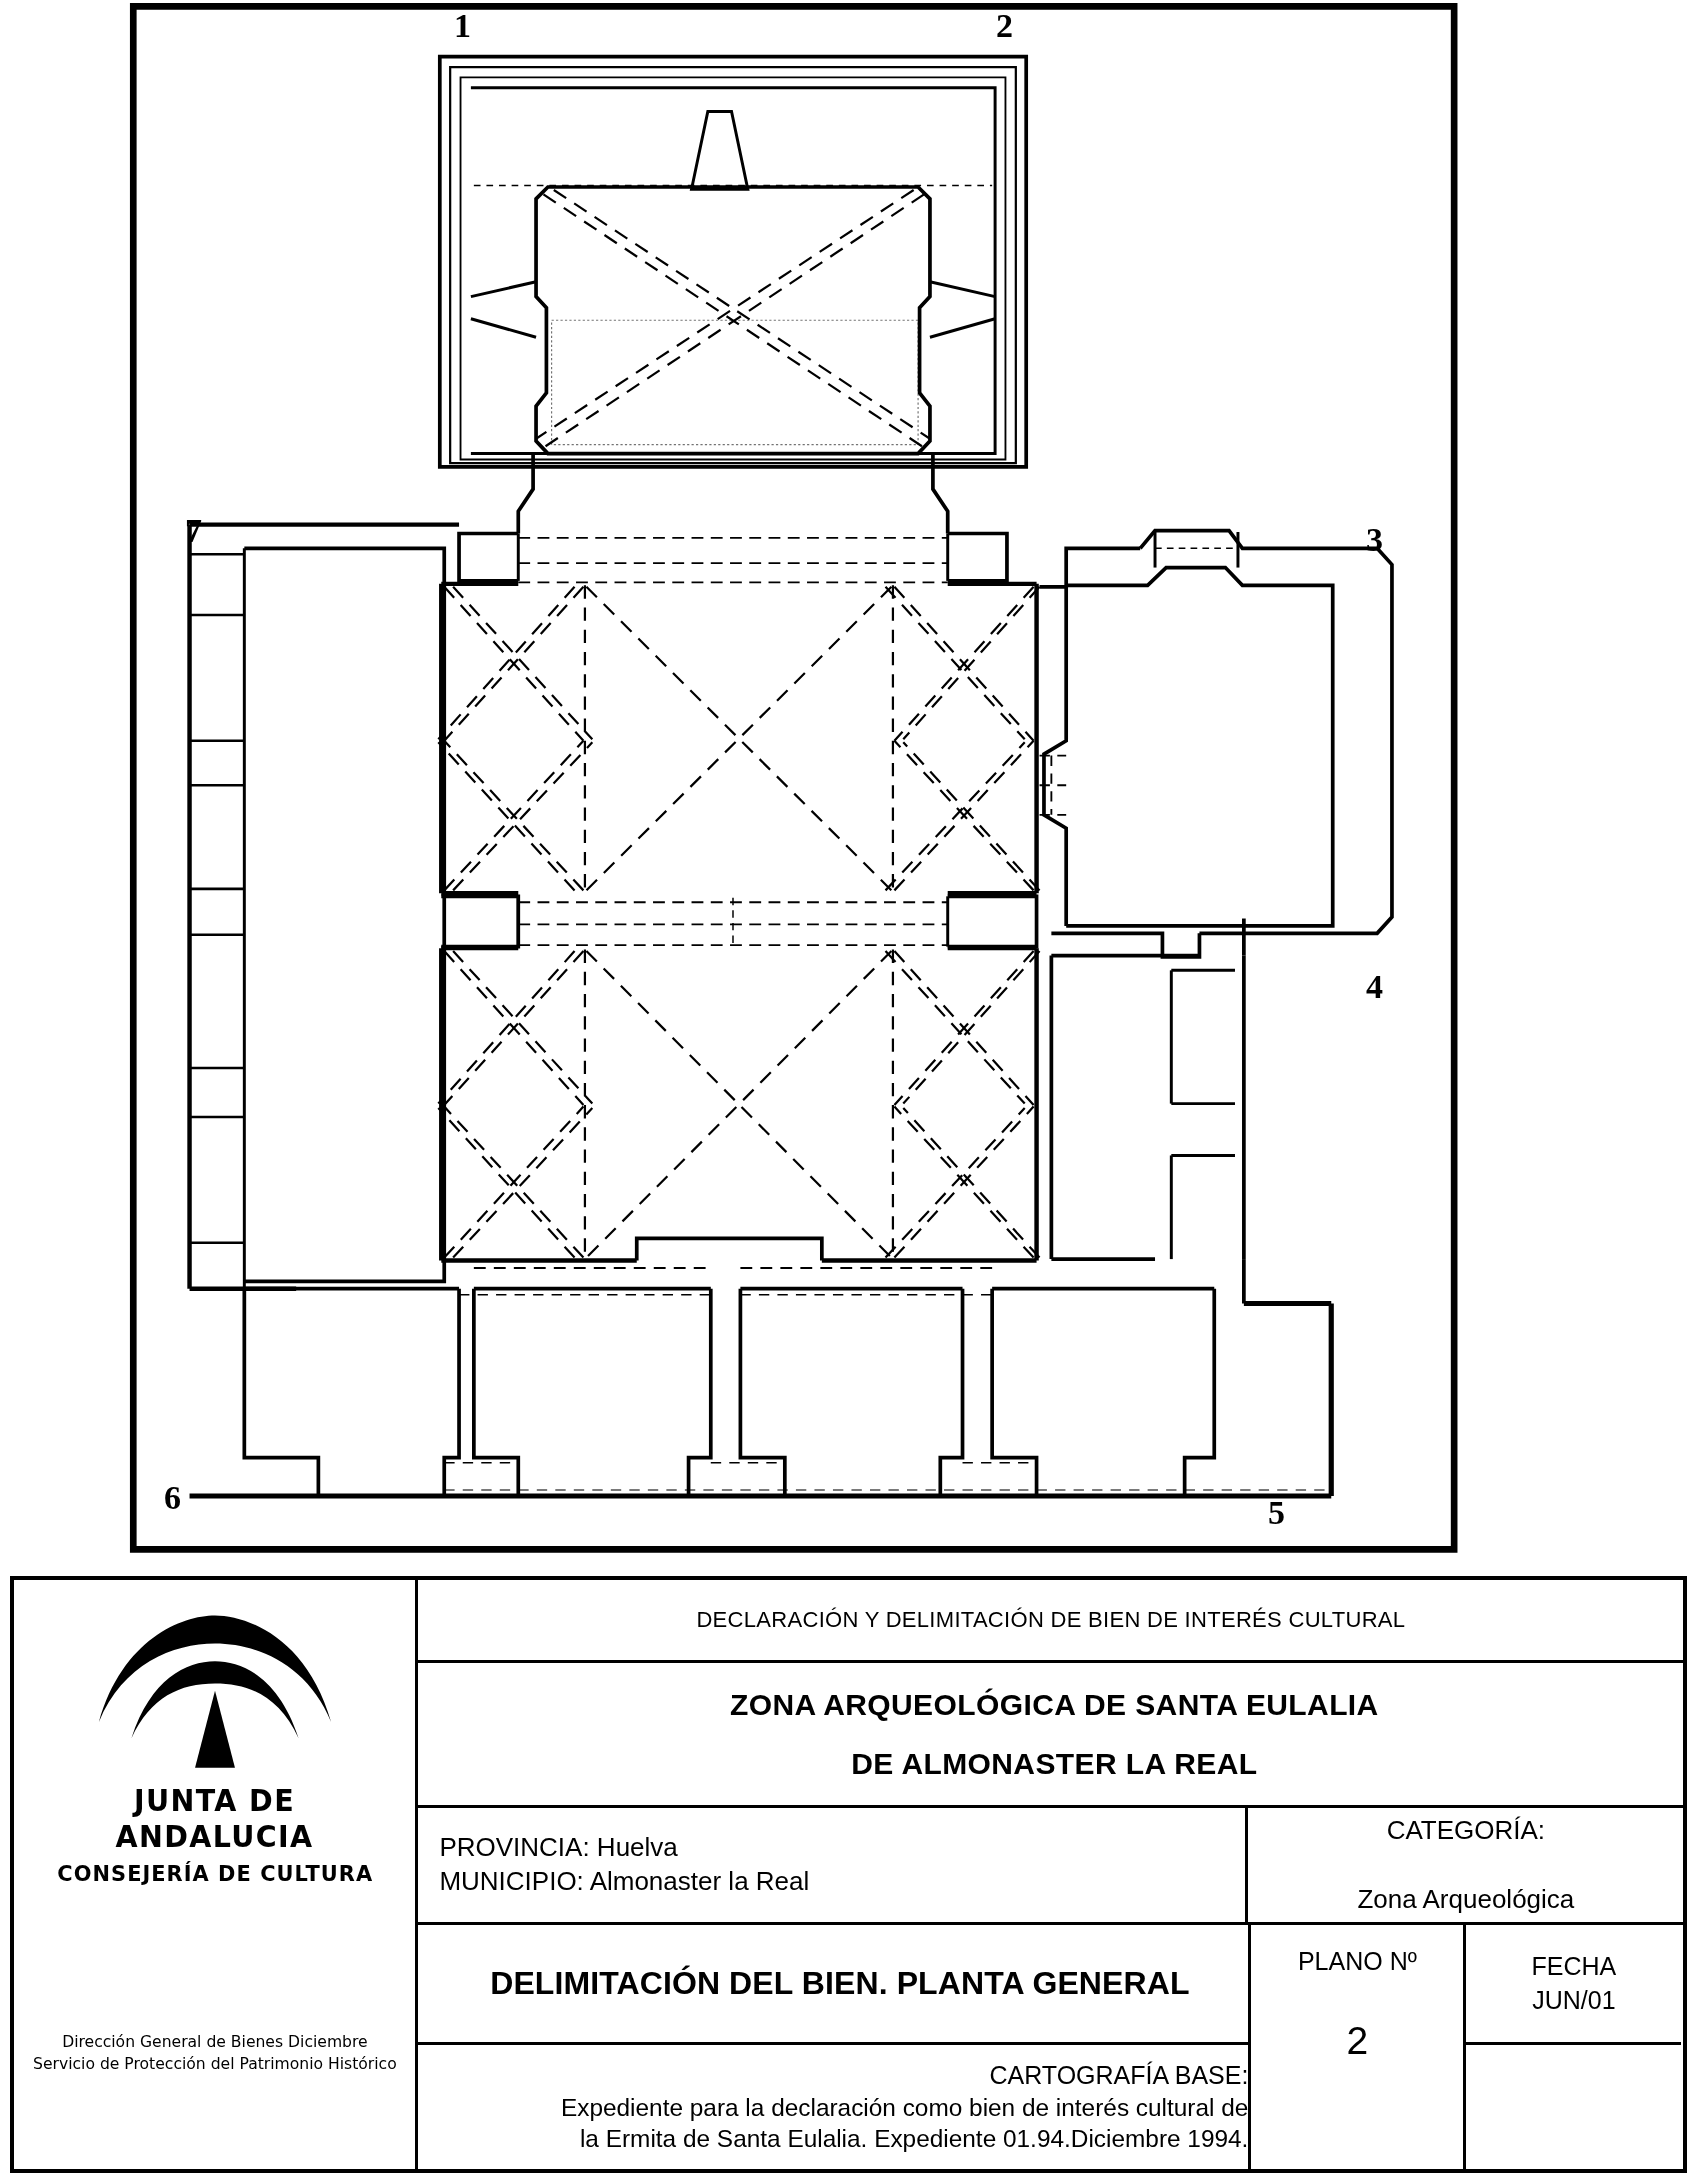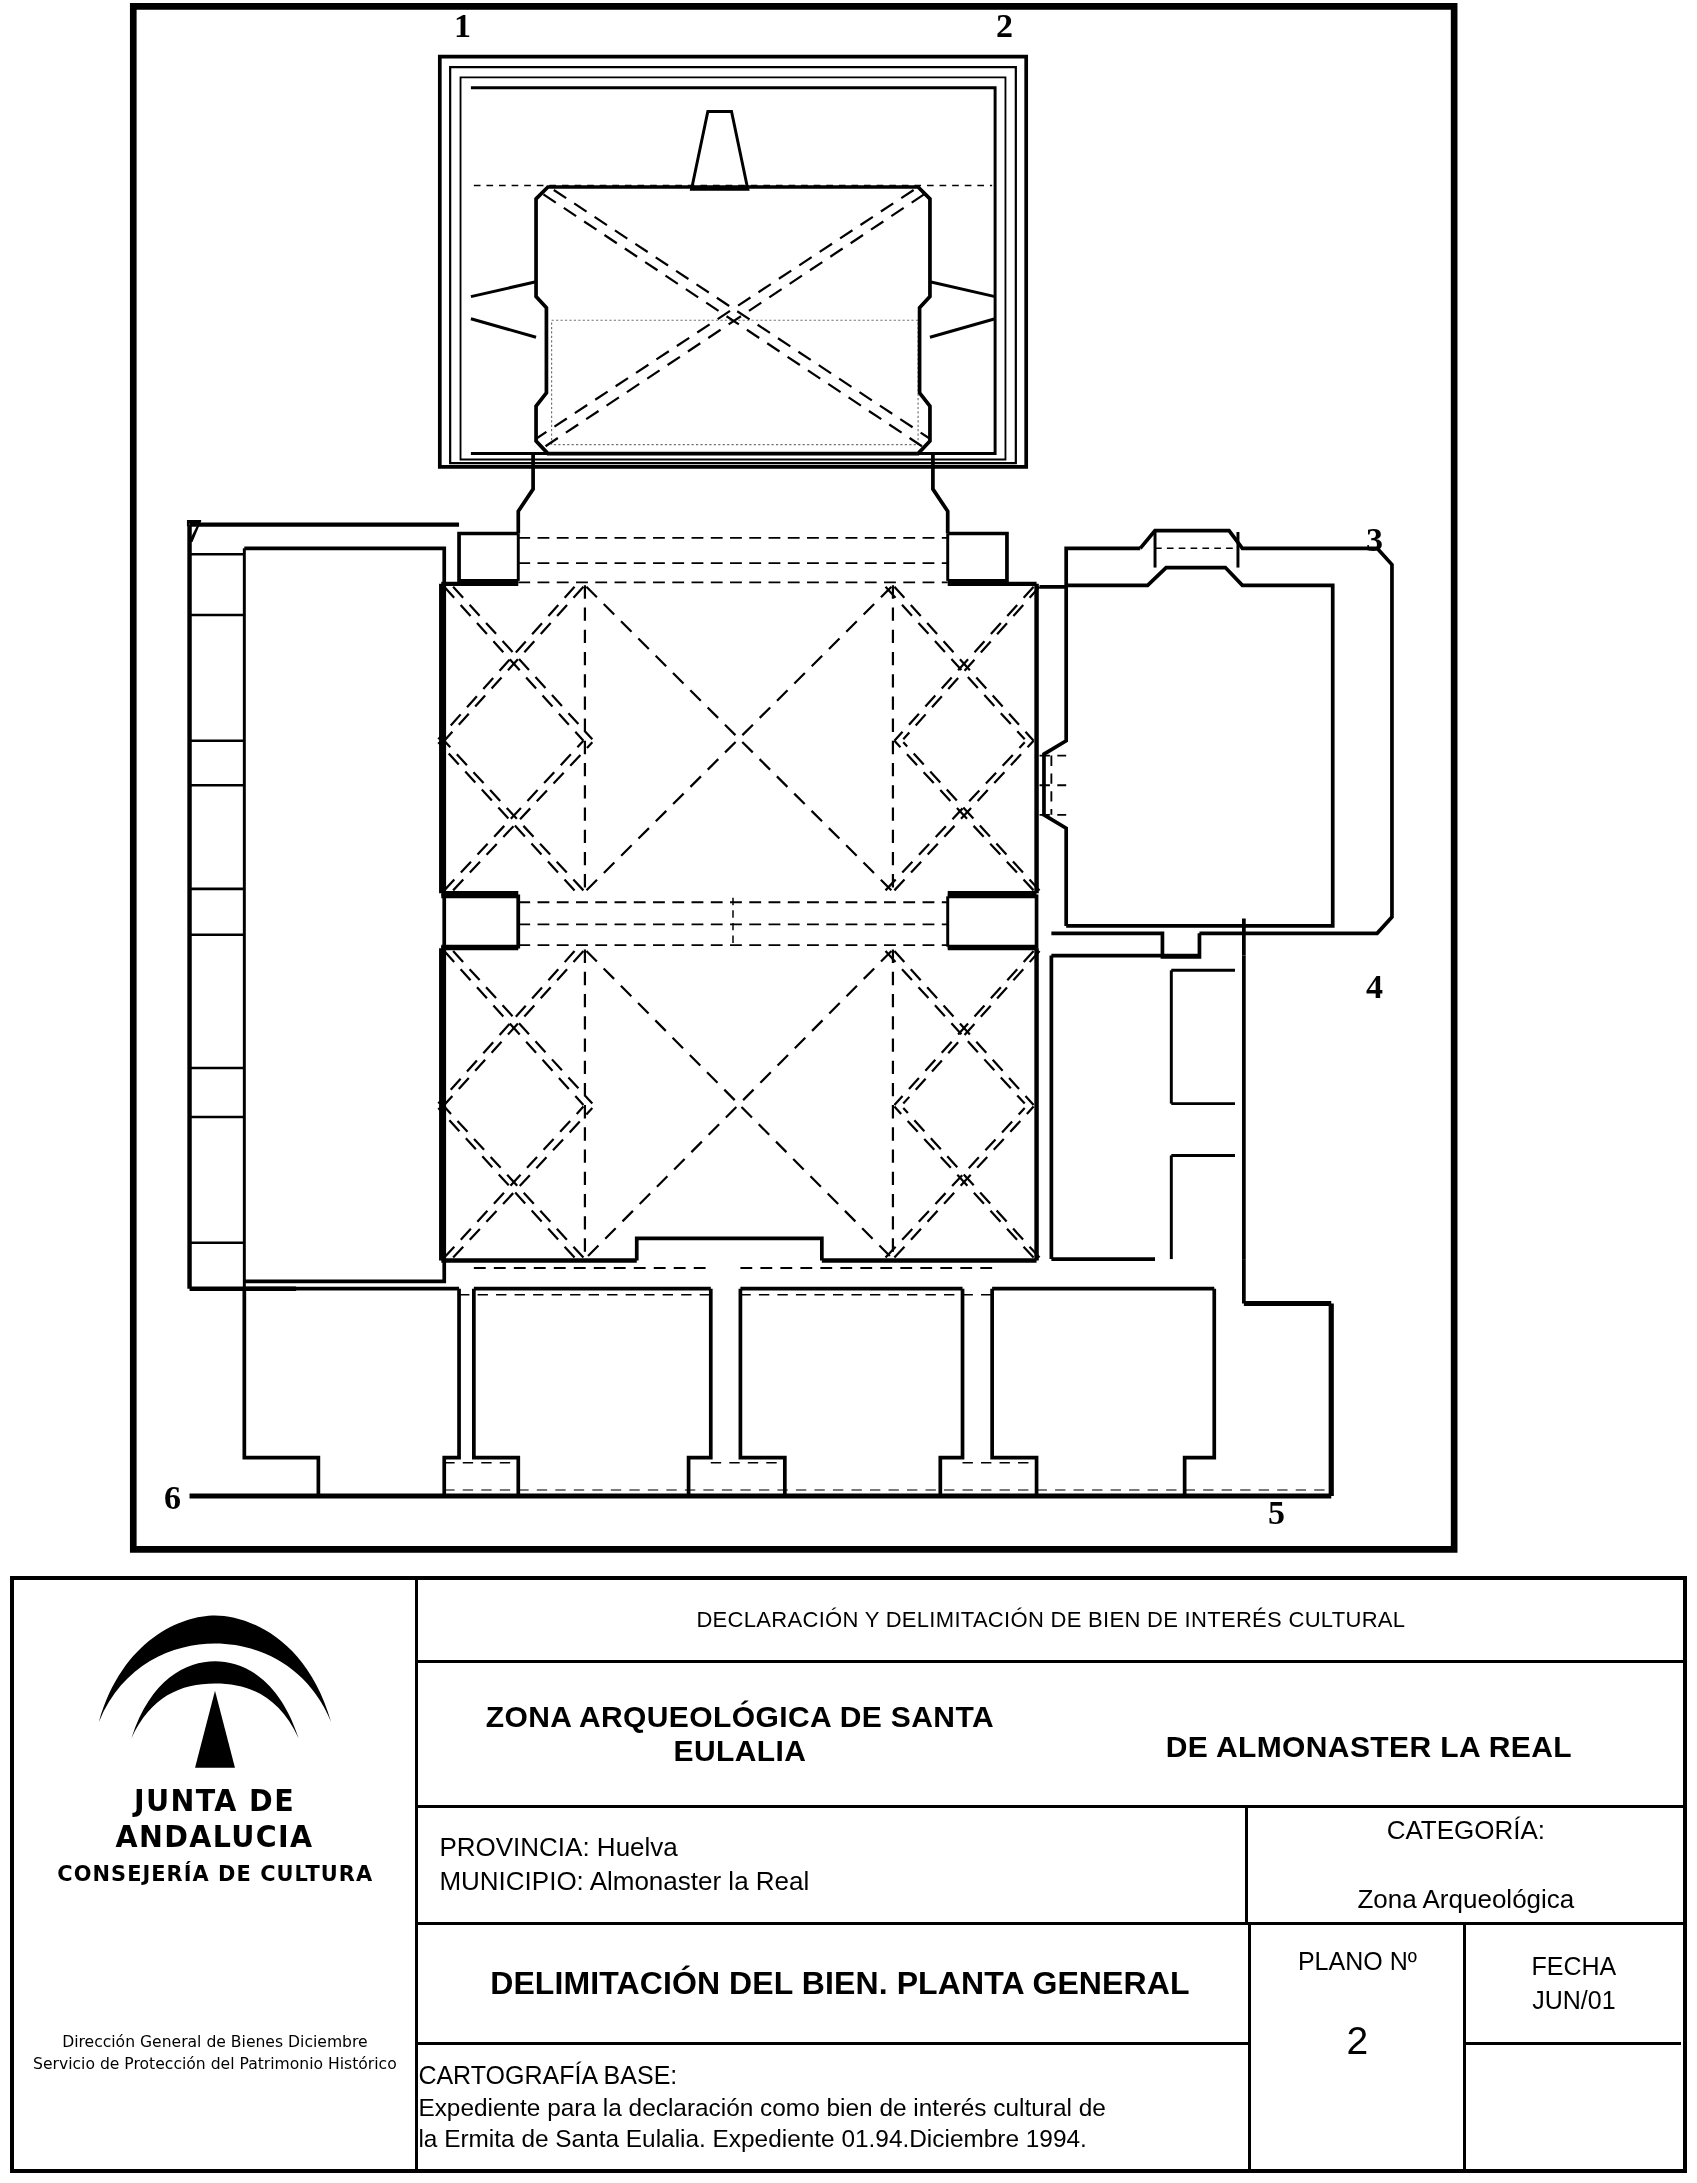--- a/index.html
+++ b/index.html
@@ -120,21 +120,21 @@
   }
   #decl-text {
     width: 100%;
     text-align: center;
     font-size: 22px;
     letter-spacing: 0.3px;
   }
 
   #row-zona {
     height: 145px;
-    flex-direction: row;
+    flex-direction: column;
     align-items: center;
     justify-content: center;
     padding-left: 7px;
   }
   .zona-line {
     width: 100%;
     text-align: center;
     font-size: 30px;
     font-weight: bold;
     letter-spacing: 0.4px;
@@ -173,21 +173,21 @@
   }
   #plano-label { font-size: 25px; text-align: center; }
   #plano-number {
     font-size: 39px;
     text-align: center;
     margin-top: 43px;
   }
   .fecha-line { font-size: 25px; text-align: center; line-height: 1.35; }
   .carto-line {
     width: 100%;
-    text-align: left;
+    text-align: right;
     font-size: 24.4px;
     line-height: 1.30;
   }
   #carto-heading { font-size: 25px; }
 
   
   #right-lower {
     display: flex;
     flex: 1;
   }

